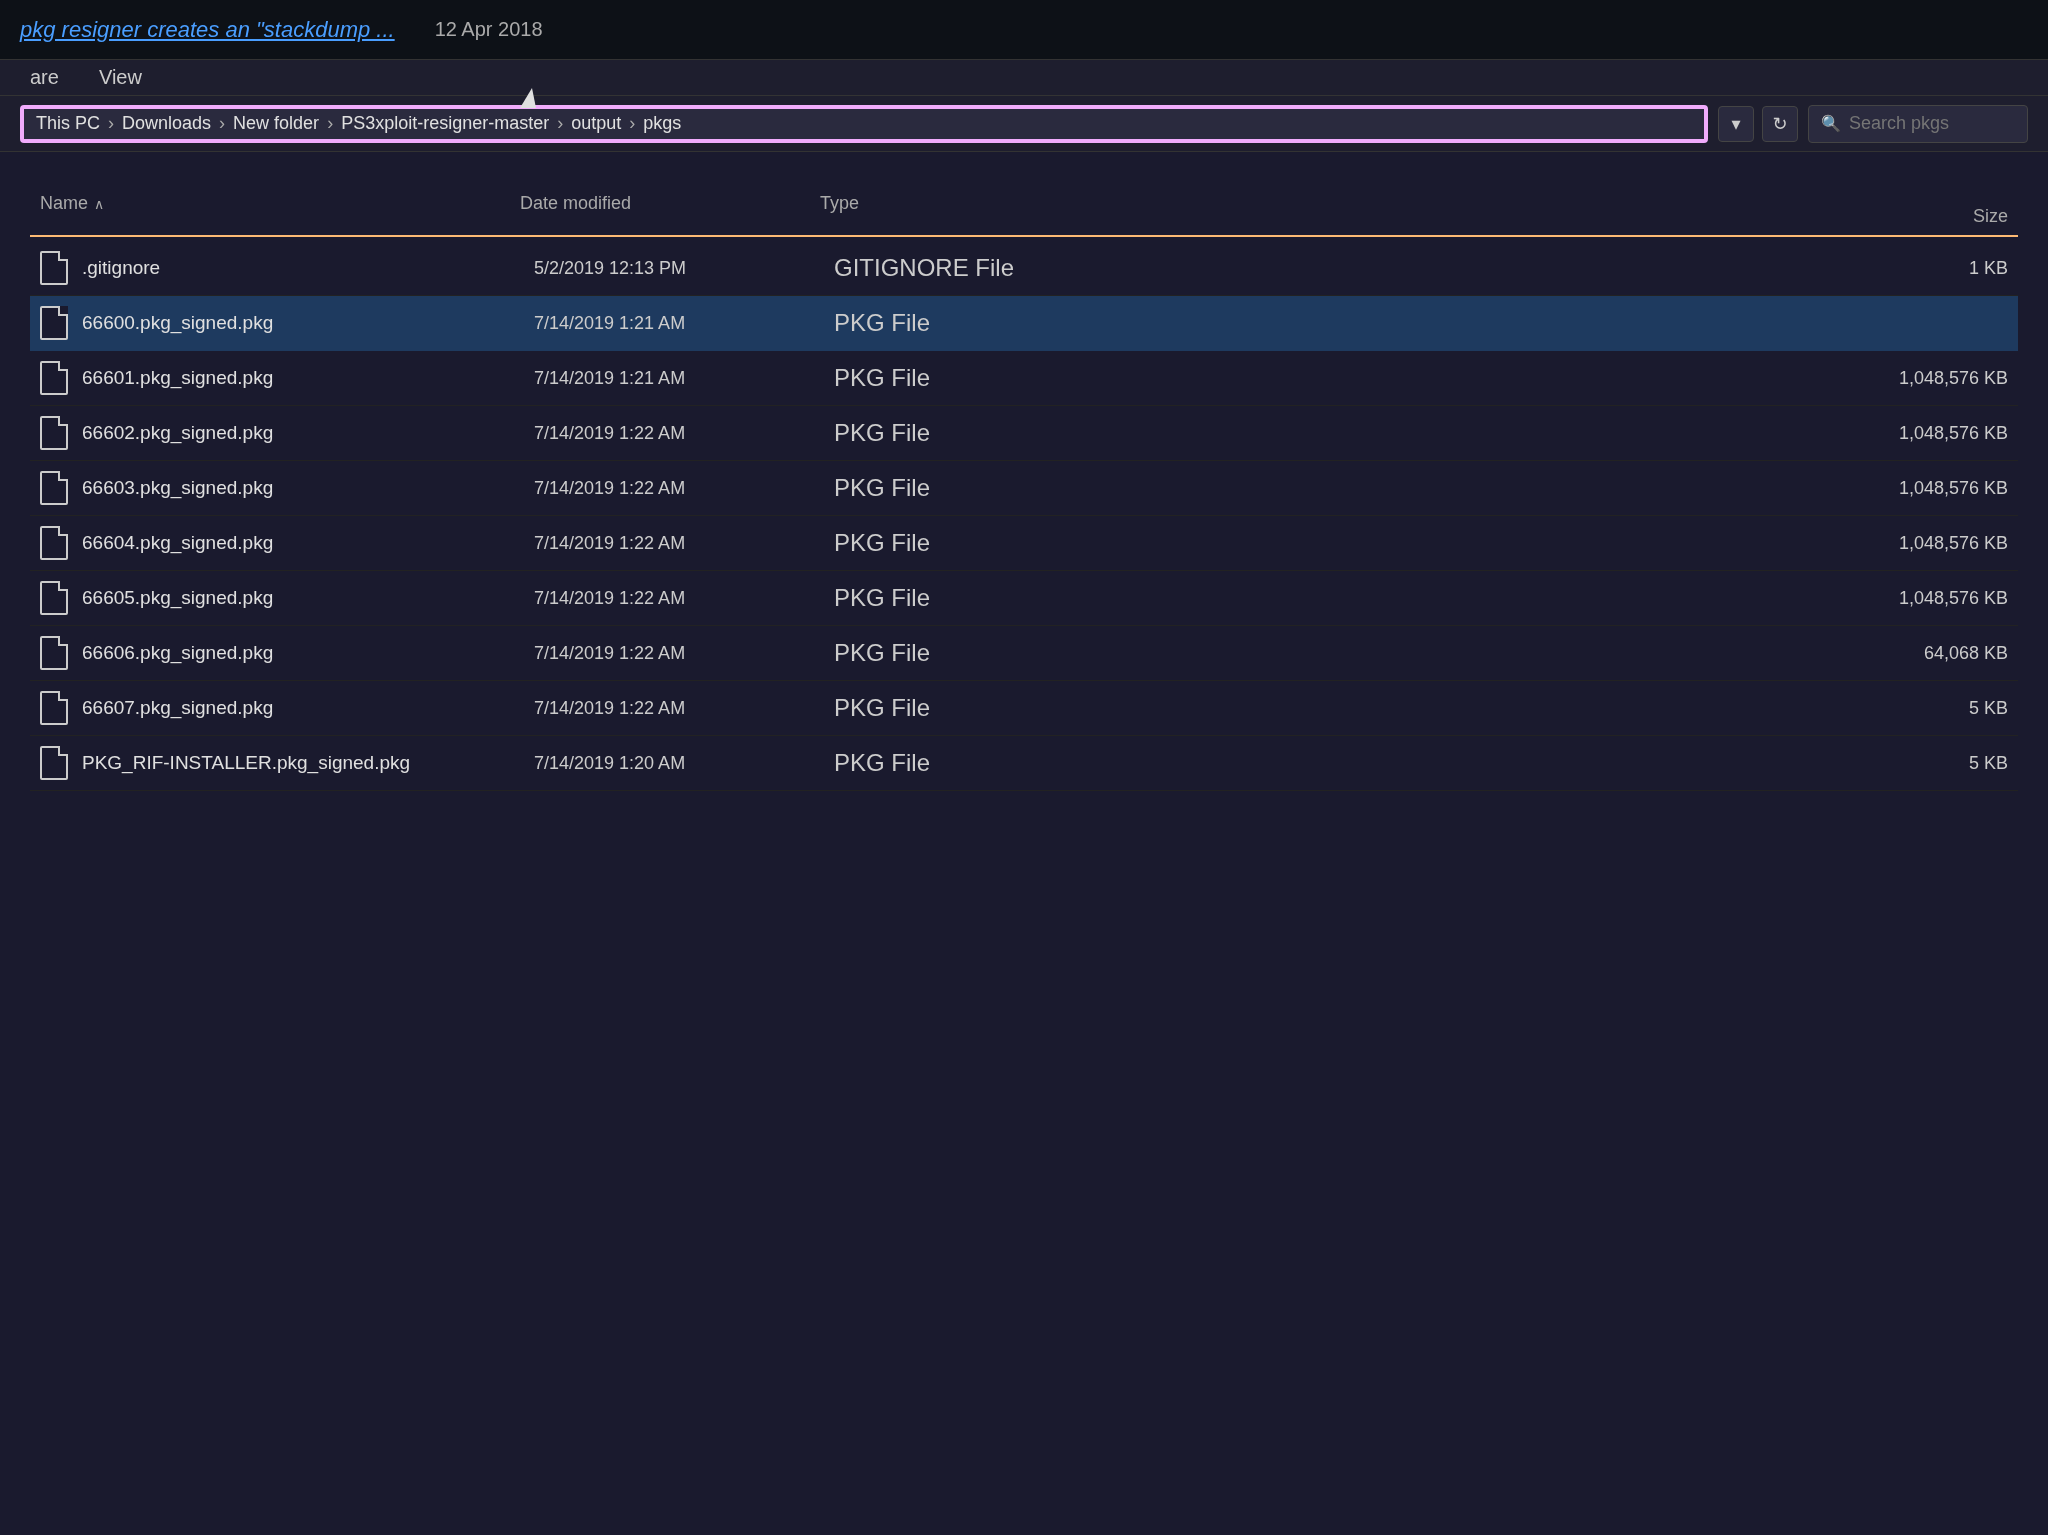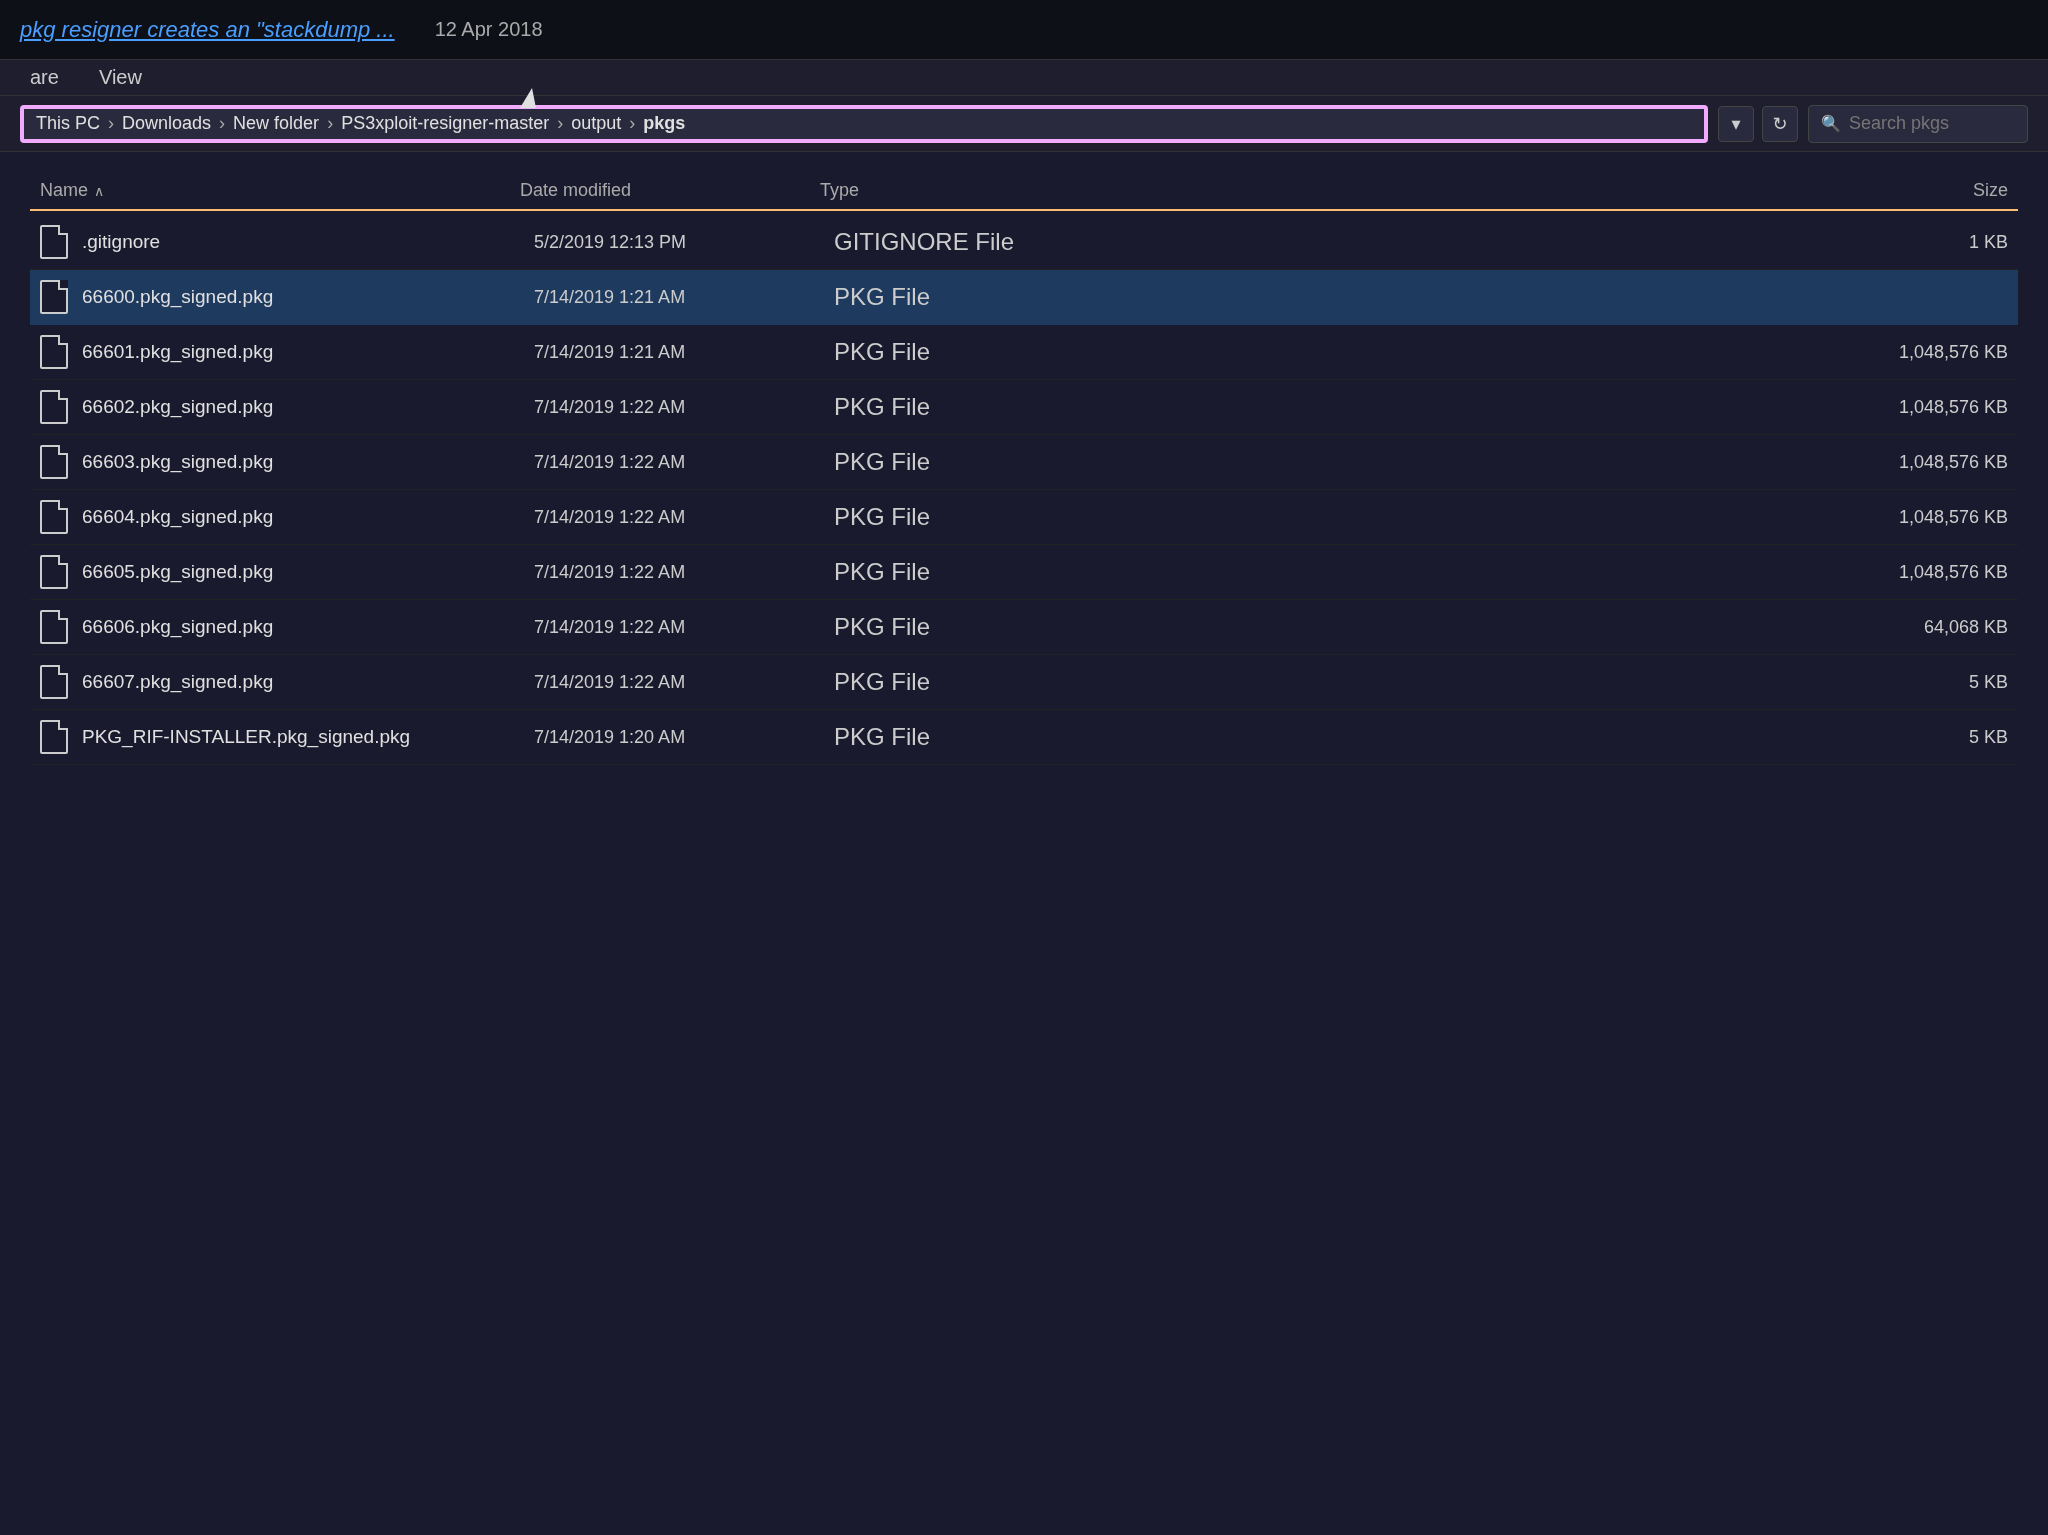--- a/index.html
+++ b/index.html
@@ -83,21 +83,21 @@
 
     .breadcrumb-sep {
       color: #aaa;
       font-size: 18px;
       margin: 0 8px;
     }
 
     .breadcrumb-current {
       color: #e0e0e0;
       font-size: 18px;
-      font-weight: 700;
+      font-weight: 400;
     }
 
     .address-controls {
       display: flex;
       gap: 8px;
       align-items: center;
     }
 
     .addr-btn {
       background: #2a2a3e;
@@ -170,20 +170,21 @@
       flex: 0 0 260px;
       font-size: 18px;
       color: #aaa;
     }
 
     .col-size {
       flex: 1;
       font-size: 18px;
       color: #aaa;
       text-align: right;
+      margin-top: 26px;
     }
 
     .sort-arrow {
       color: #aaa;
       font-size: 14px;
     }
 
     
     .file-row {
       display: flex;

